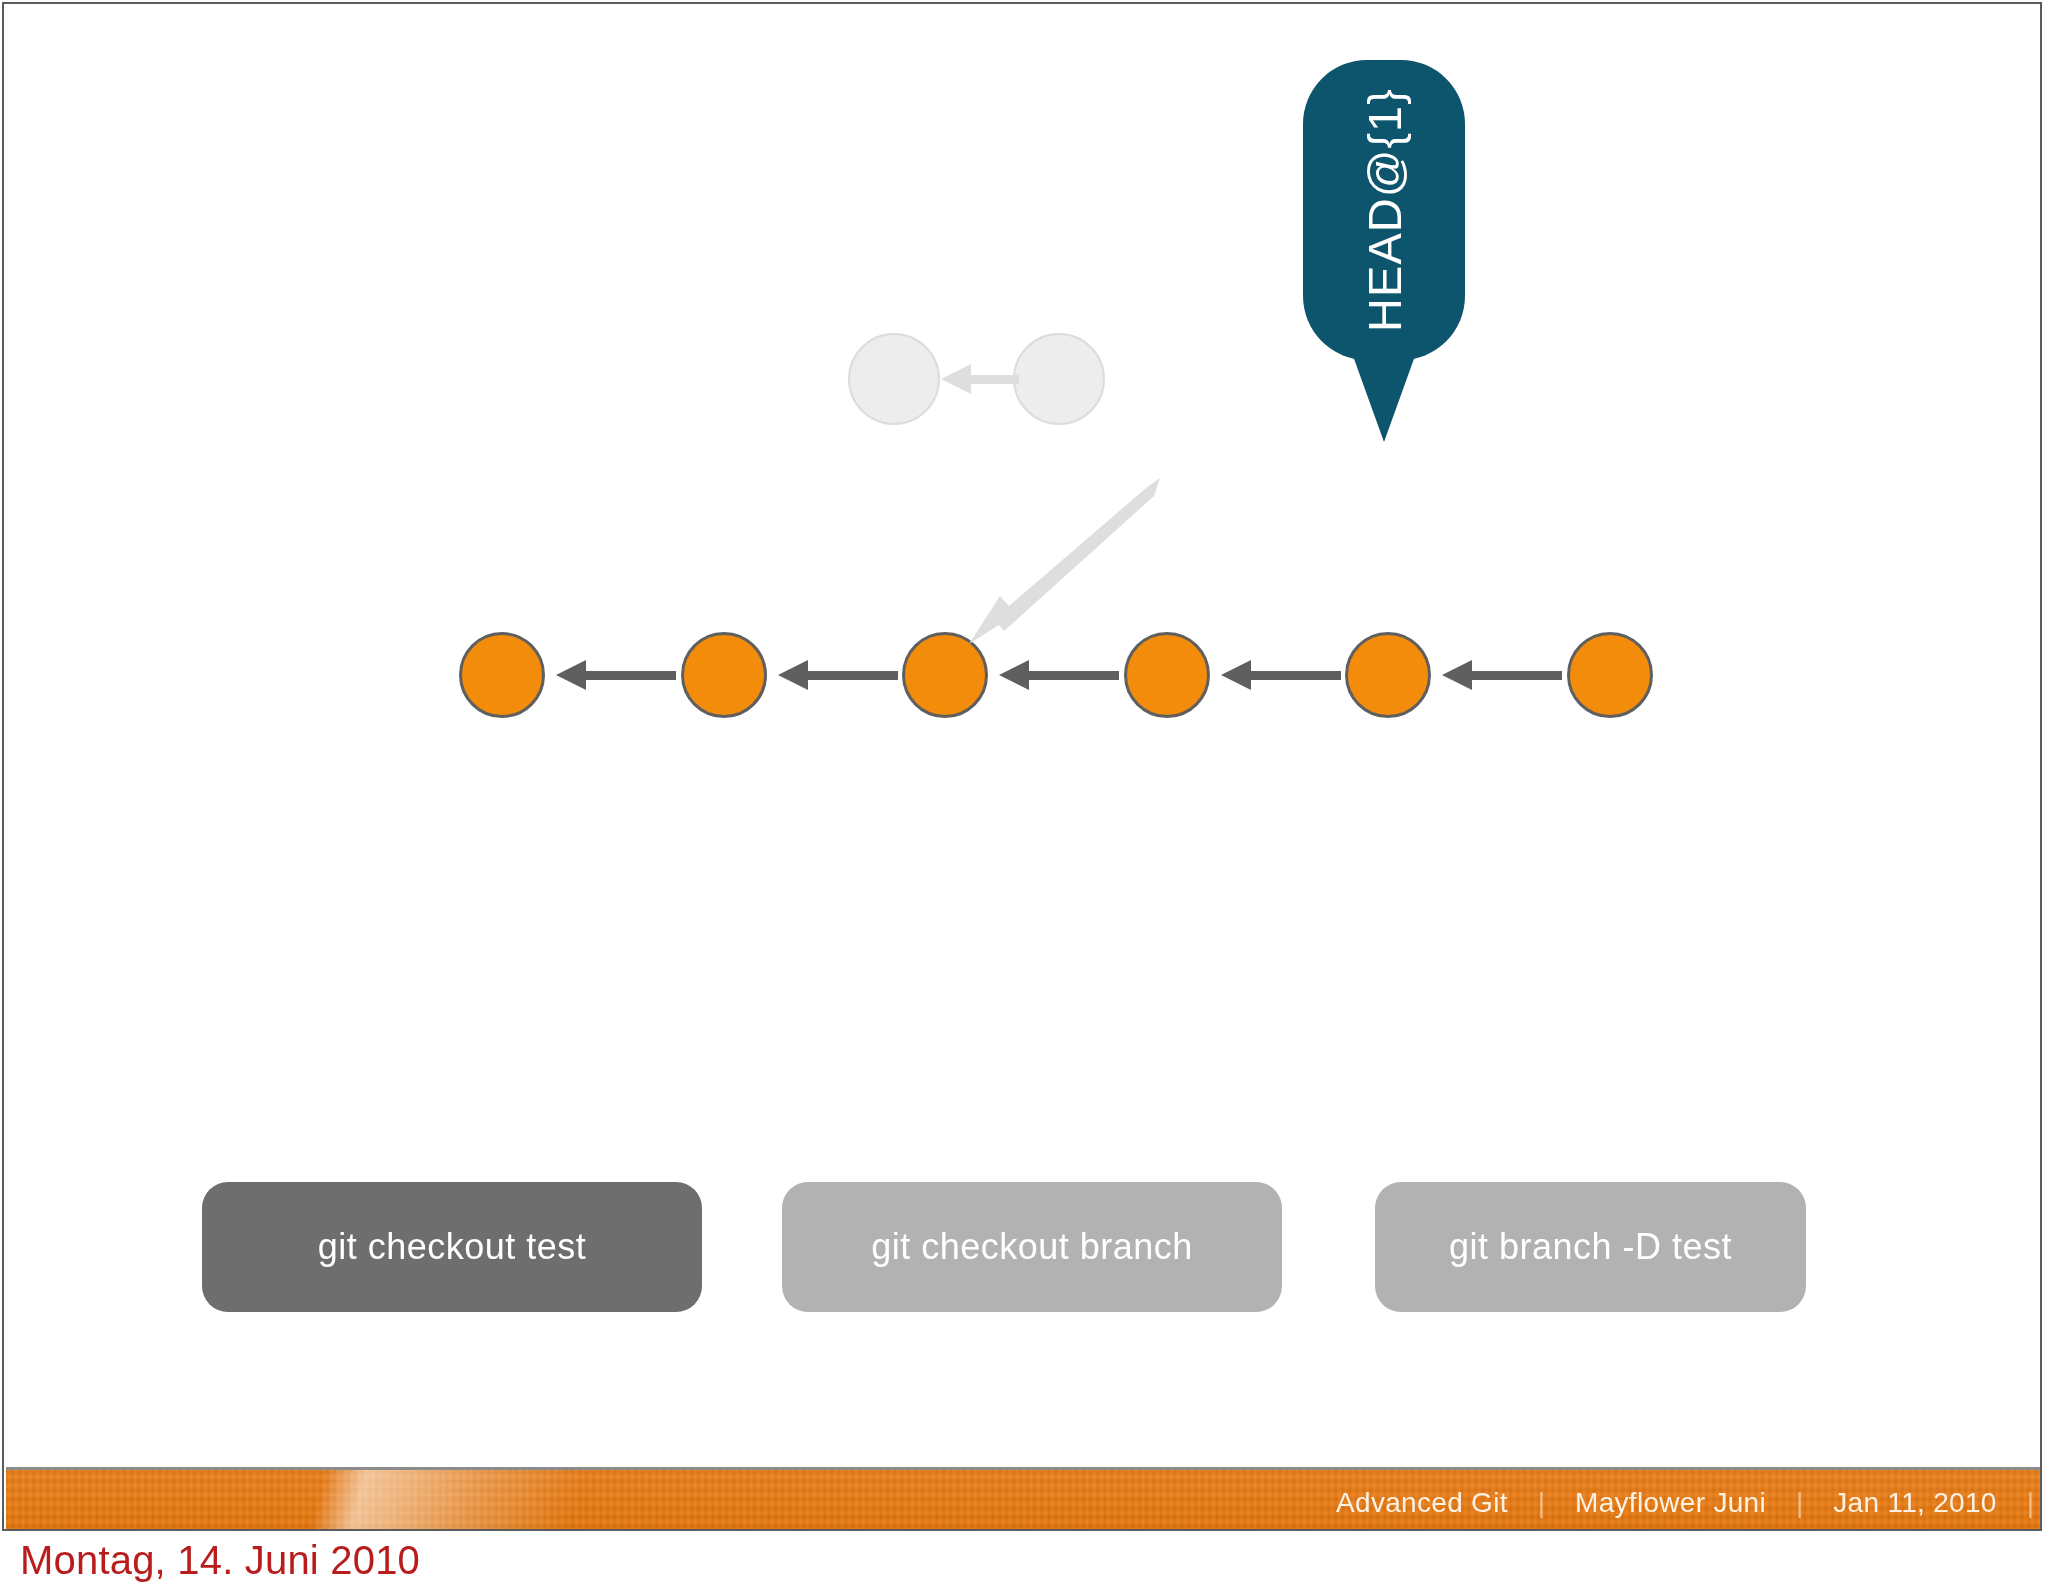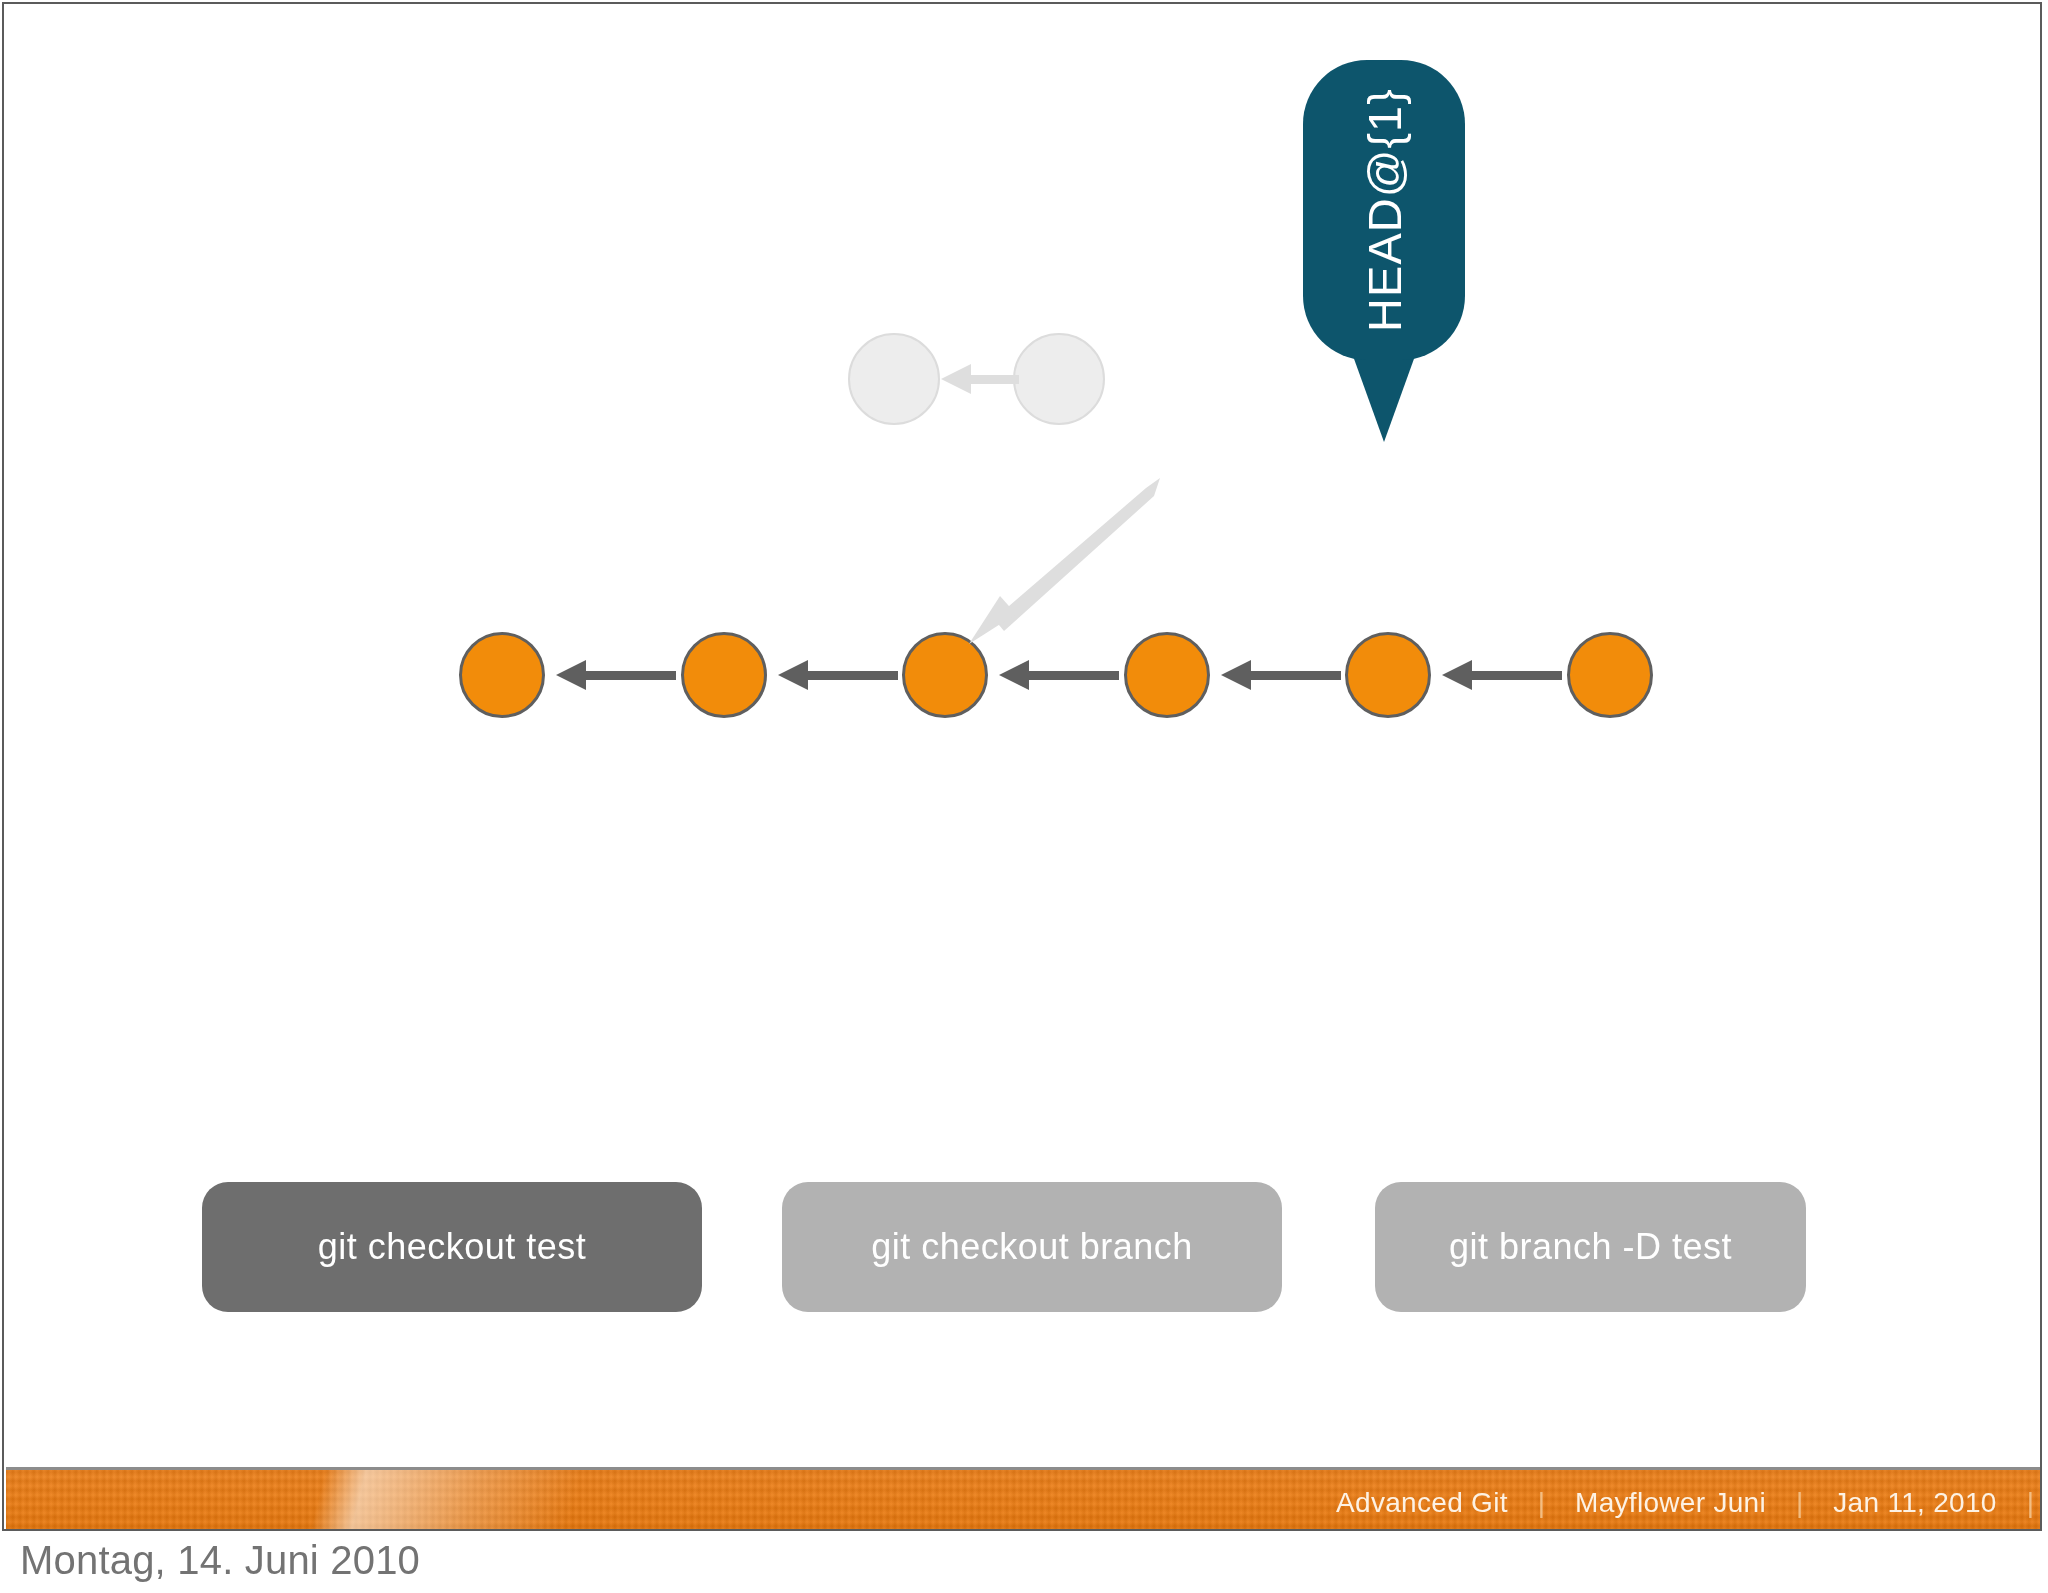--- a/index.html
+++ b/index.html
@@ -212,21 +212,21 @@
     font-size: 28px;
     font-weight: 300;
     opacity: 0.85;
   }
 
   
   #bottom-date {
     position: absolute;
     left: 20px;
     top: 1538px;
-    color: #737373;
+    color: #b91c1c;
     font-family: "Liberation Sans", sans-serif;
     font-size: 40px;
     font-weight: 400;
     letter-spacing: 0.2px;
   }
 </style>
 </head>
 <body>
 
 <div id="slide">

